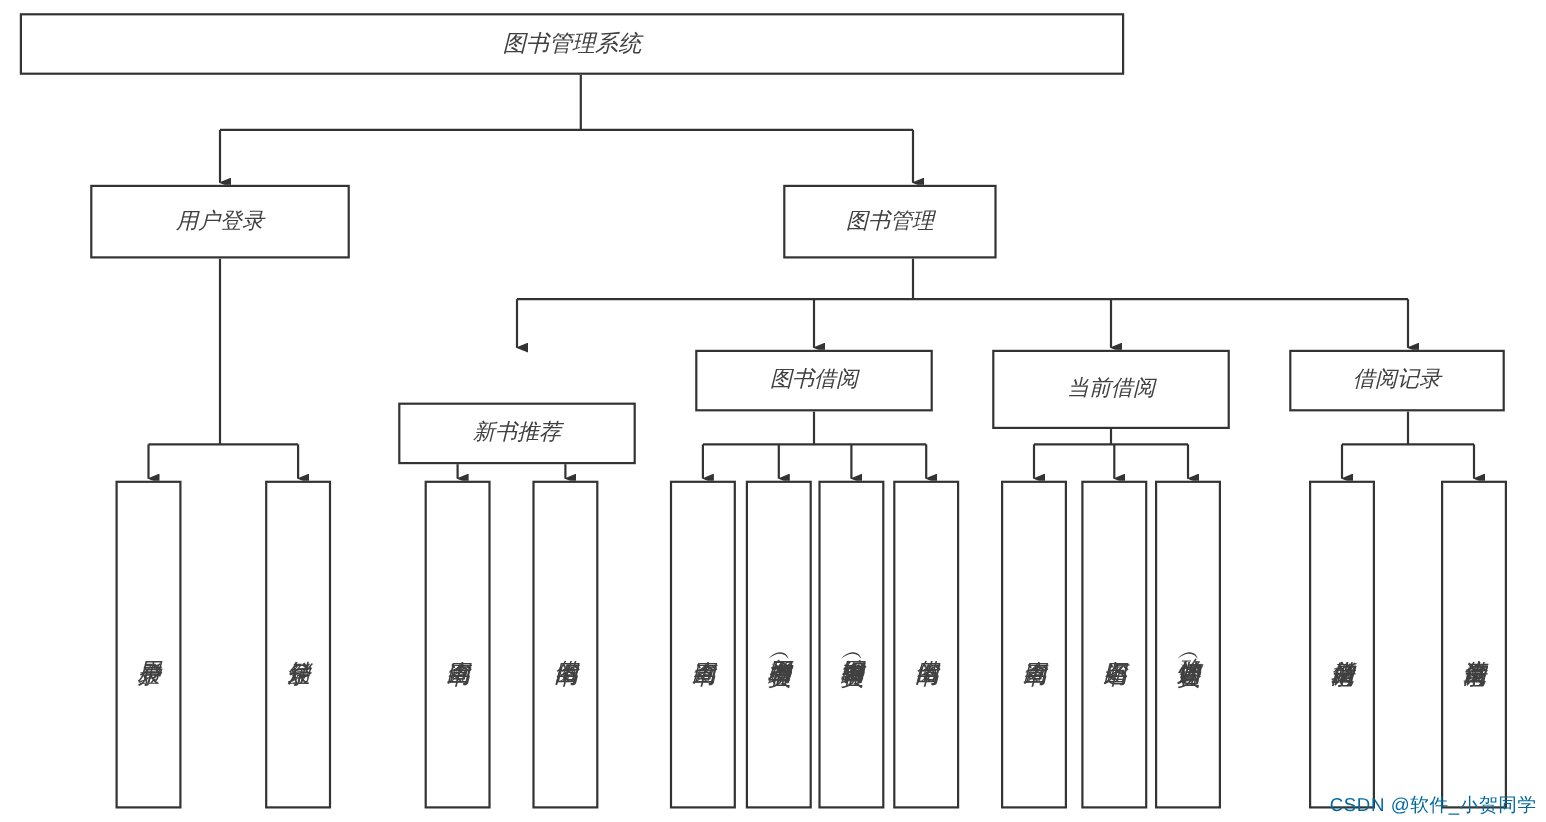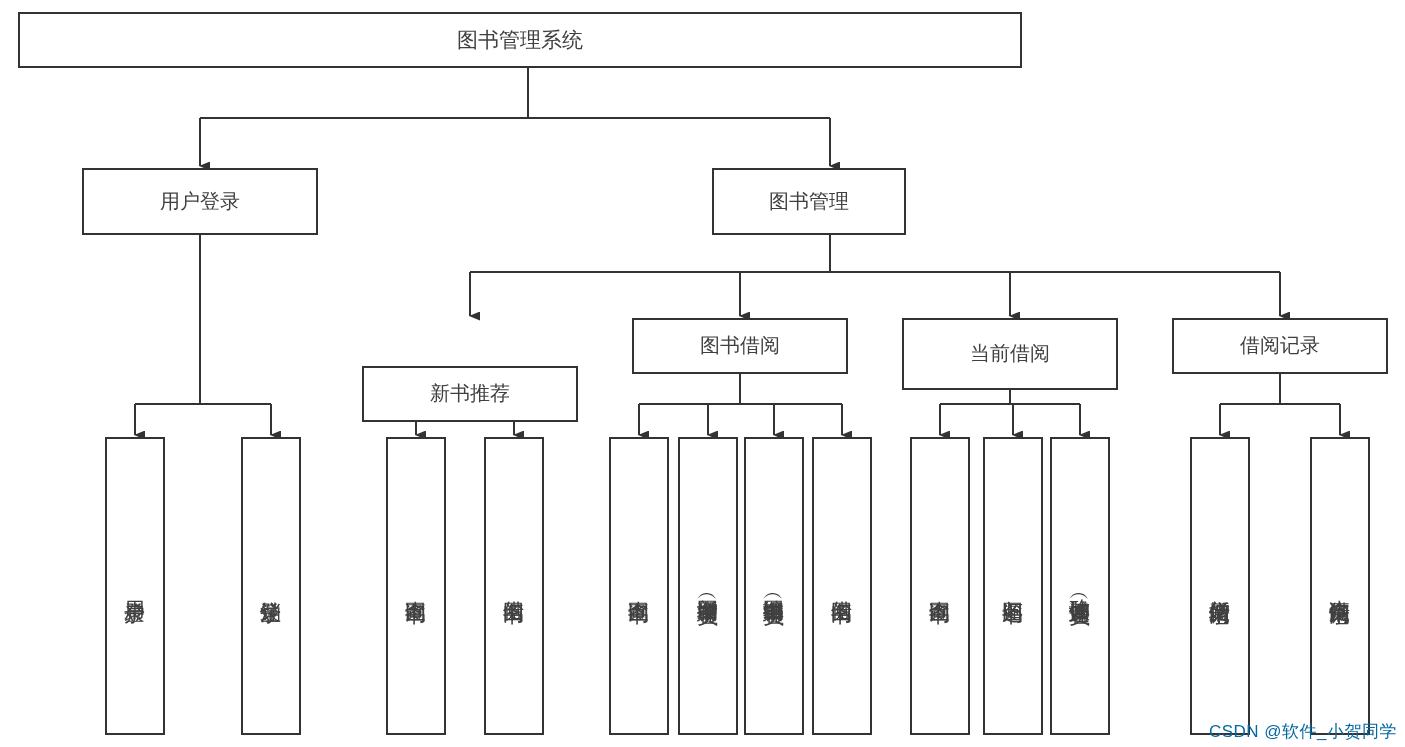--- a/index.html
+++ b/index.html
@@ -51,20 +51,21 @@
   .node.leaf {
     font-size: 21px;
     writing-mode: vertical-rl;
     text-orientation: upright;
     padding: 6px 0;
     letter-spacing: 1px;
     line-height: 1.0;
   }
   .node .label {
     display: block;
+    font-style: italic;
   }
   #watermark {
     position: absolute;
     right: 8px;
     bottom: 4px;
     font-size: 17px;
     color: #0369a1;
     letter-spacing: 0.5px;
     z-index: 5;
     white-space: nowrap;
@@ -141,21 +142,21 @@
 
   <div class="node level-2" style="left: 362px; top: 318px; width: 216px; height: 56px; margin-top: 48px;">
     <span class="label">新书推荐</span>
   </div>
   <div class="node level-2" style="left: 632px; top: 318px; width: 216px; height: 56px;">
     <span class="label">图书借阅</span>
   </div>
   <div class="node level-2" style="left: 902px; top: 318px; width: 216px; height: 72px;">
     <span class="label">当前借阅</span>
   </div>
-  <div class="node level-2" style="left: 1172px; top: 318px; width: 216px; height: 56px; justify-content: center;">
+  <div class="node level-2" style="left: 1172px; top: 318px; width: 196px; height: 56px; justify-content: center;">
     <span class="label">借阅记录</span>
   </div>
 
   <div class="node leaf" style="left: 105px; top: 437px; width: 60px; height: 298px;">
     <span class="label">用户登录</span>
   </div>
   <div class="node leaf" style="left: 241px; top: 437px; width: 60px; height: 298px;">
     <span class="label">注销登录</span>
   </div>
   <div class="node leaf" style="left: 386px; top: 437px; width: 60px; height: 298px;">

